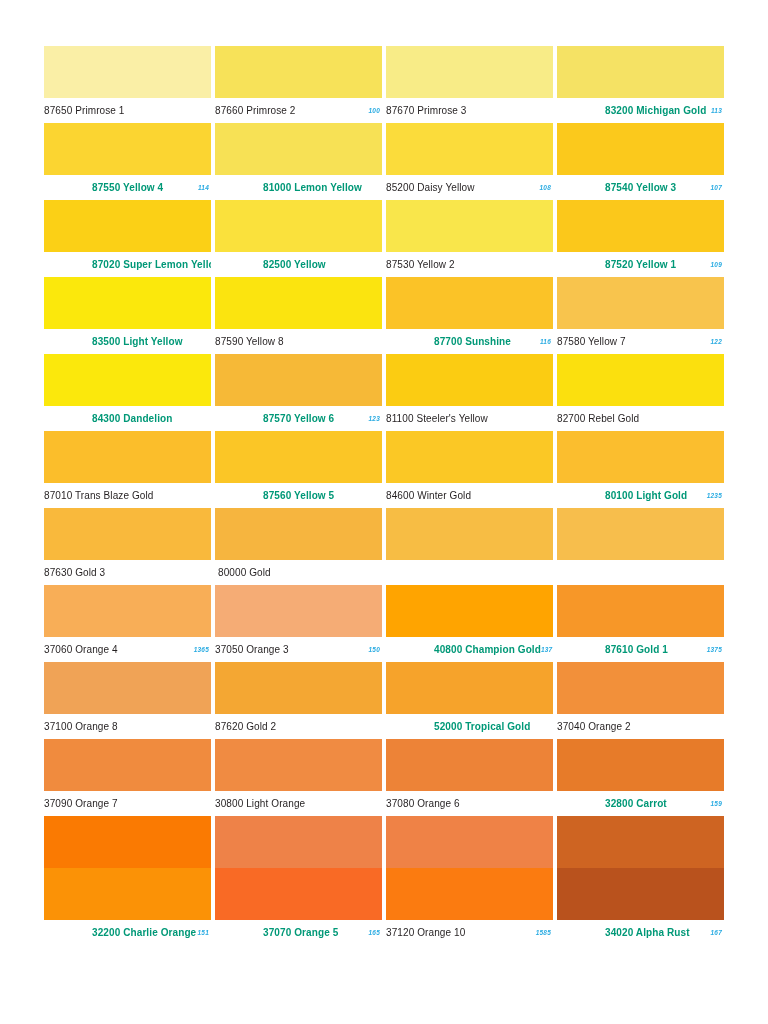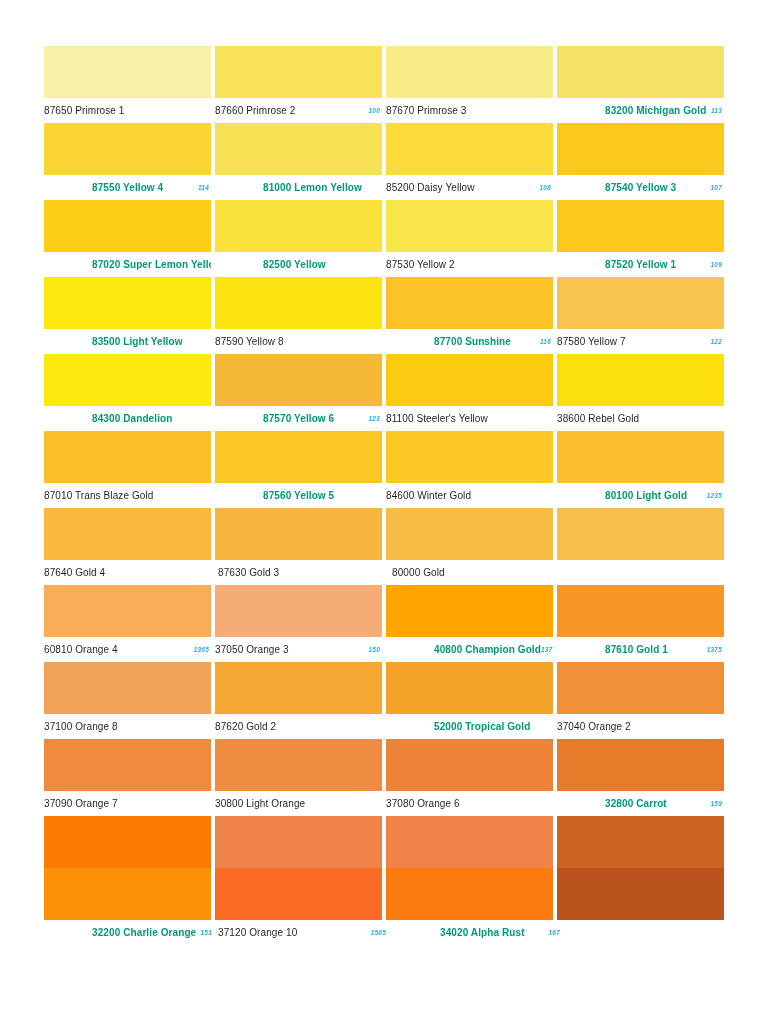--- a/index.html
+++ b/index.html
@@ -187,21 +187,21 @@
         </div>
         <div class="label-cell hl">
           <span class="label-text">87570 Yellow 6</span>
           <span class="label-num">123</span>
         </div>
         <div class="label-cell">
           <span class="label-text">81100 Steeler's Yellow</span>
           <span class="label-num"></span>
         </div>
         <div class="label-cell">
-          <span class="label-text">38600 Rebel Gold</span>
+          <span class="label-text">82700 Rebel Gold</span>
           <span class="label-num"></span>
         </div>
       </div>
       <div class="swatch-row">
         <div class="cell" style="background: rgb(251, 190, 43);"></div>
         <div class="cell" style="background: rgb(251, 198, 38);"></div>
         <div class="cell" style="background: rgb(251, 200, 37);"></div>
         <div class="cell" style="background: rgb(251, 190, 46);"></div>
       </div>
       <div class="label-row">
@@ -223,41 +223,37 @@
         </div>
       </div>
       <div class="swatch-row">
         <div class="cell" style="background: rgb(249, 185, 60);"></div>
         <div class="cell" style="background: rgb(246, 181, 63);"></div>
         <div class="cell" style="background: rgb(247, 189, 68);"></div>
         <div class="cell" style="background: rgb(247, 190, 76);"></div>
       </div>
       <div class="label-row">
         <div class="label-cell">
-          <span class="label-text">87640 Gold 4</span>
-          <span class="label-num"></span>
-        </div>
-        <div class="label-cell">
           <span class="label-text">87630 Gold 3</span>
           <span class="label-num"></span>
         </div>
         <div class="label-cell">
           <span class="label-text">80000 Gold</span>
           <span class="label-num"></span>
         </div>
       </div>
       <div class="swatch-row">
         <div class="cell" style="background: rgb(248, 174, 87);"></div>
         <div class="cell" style="background: rgb(245, 172, 117);"></div>
         <div class="cell" style="background: rgb(255, 164, 0);"></div>
         <div class="cell" style="background: rgb(247, 151, 40);"></div>
       </div>
       <div class="label-row">
         <div class="label-cell">
-          <span class="label-text">60810 Orange 4</span>
+          <span class="label-text">37060 Orange 4</span>
           <span class="label-num">1365</span>
         </div>
         <div class="label-cell">
           <span class="label-text">37050 Orange 3</span>
           <span class="label-num">150</span>
         </div>
         <div class="label-cell hl">
           <span class="label-text">40800 Champion Gold</span>
           <span class="label-num">137</span>
         </div>
@@ -324,20 +320,24 @@
         <div class="cell" style="background: rgb(251, 146, 6);"></div>
         <div class="cell" style="background: rgb(249, 106, 37);"></div>
         <div class="cell" style="background: rgb(251, 123, 16);"></div>
         <div class="cell" style="background: rgb(185, 82, 29);"></div>
       </div>
       <div class="label-row">
         <div class="label-cell hl">
           <span class="label-text">32200 Charlie Orange</span>
           <span class="label-num">151</span>
         </div>
+        <div class="label-cell hl">
+          <span class="label-text">37070 Orange 5</span>
+          <span class="label-num">165</span>
+        </div>
         <div class="label-cell">
           <span class="label-text">37120 Orange 10</span>
           <span class="label-num">1585</span>
         </div>
         <div class="label-cell hl">
           <span class="label-text">34020 Alpha Rust</span>
           <span class="label-num">167</span>
         </div>
       </div>
     </div>

